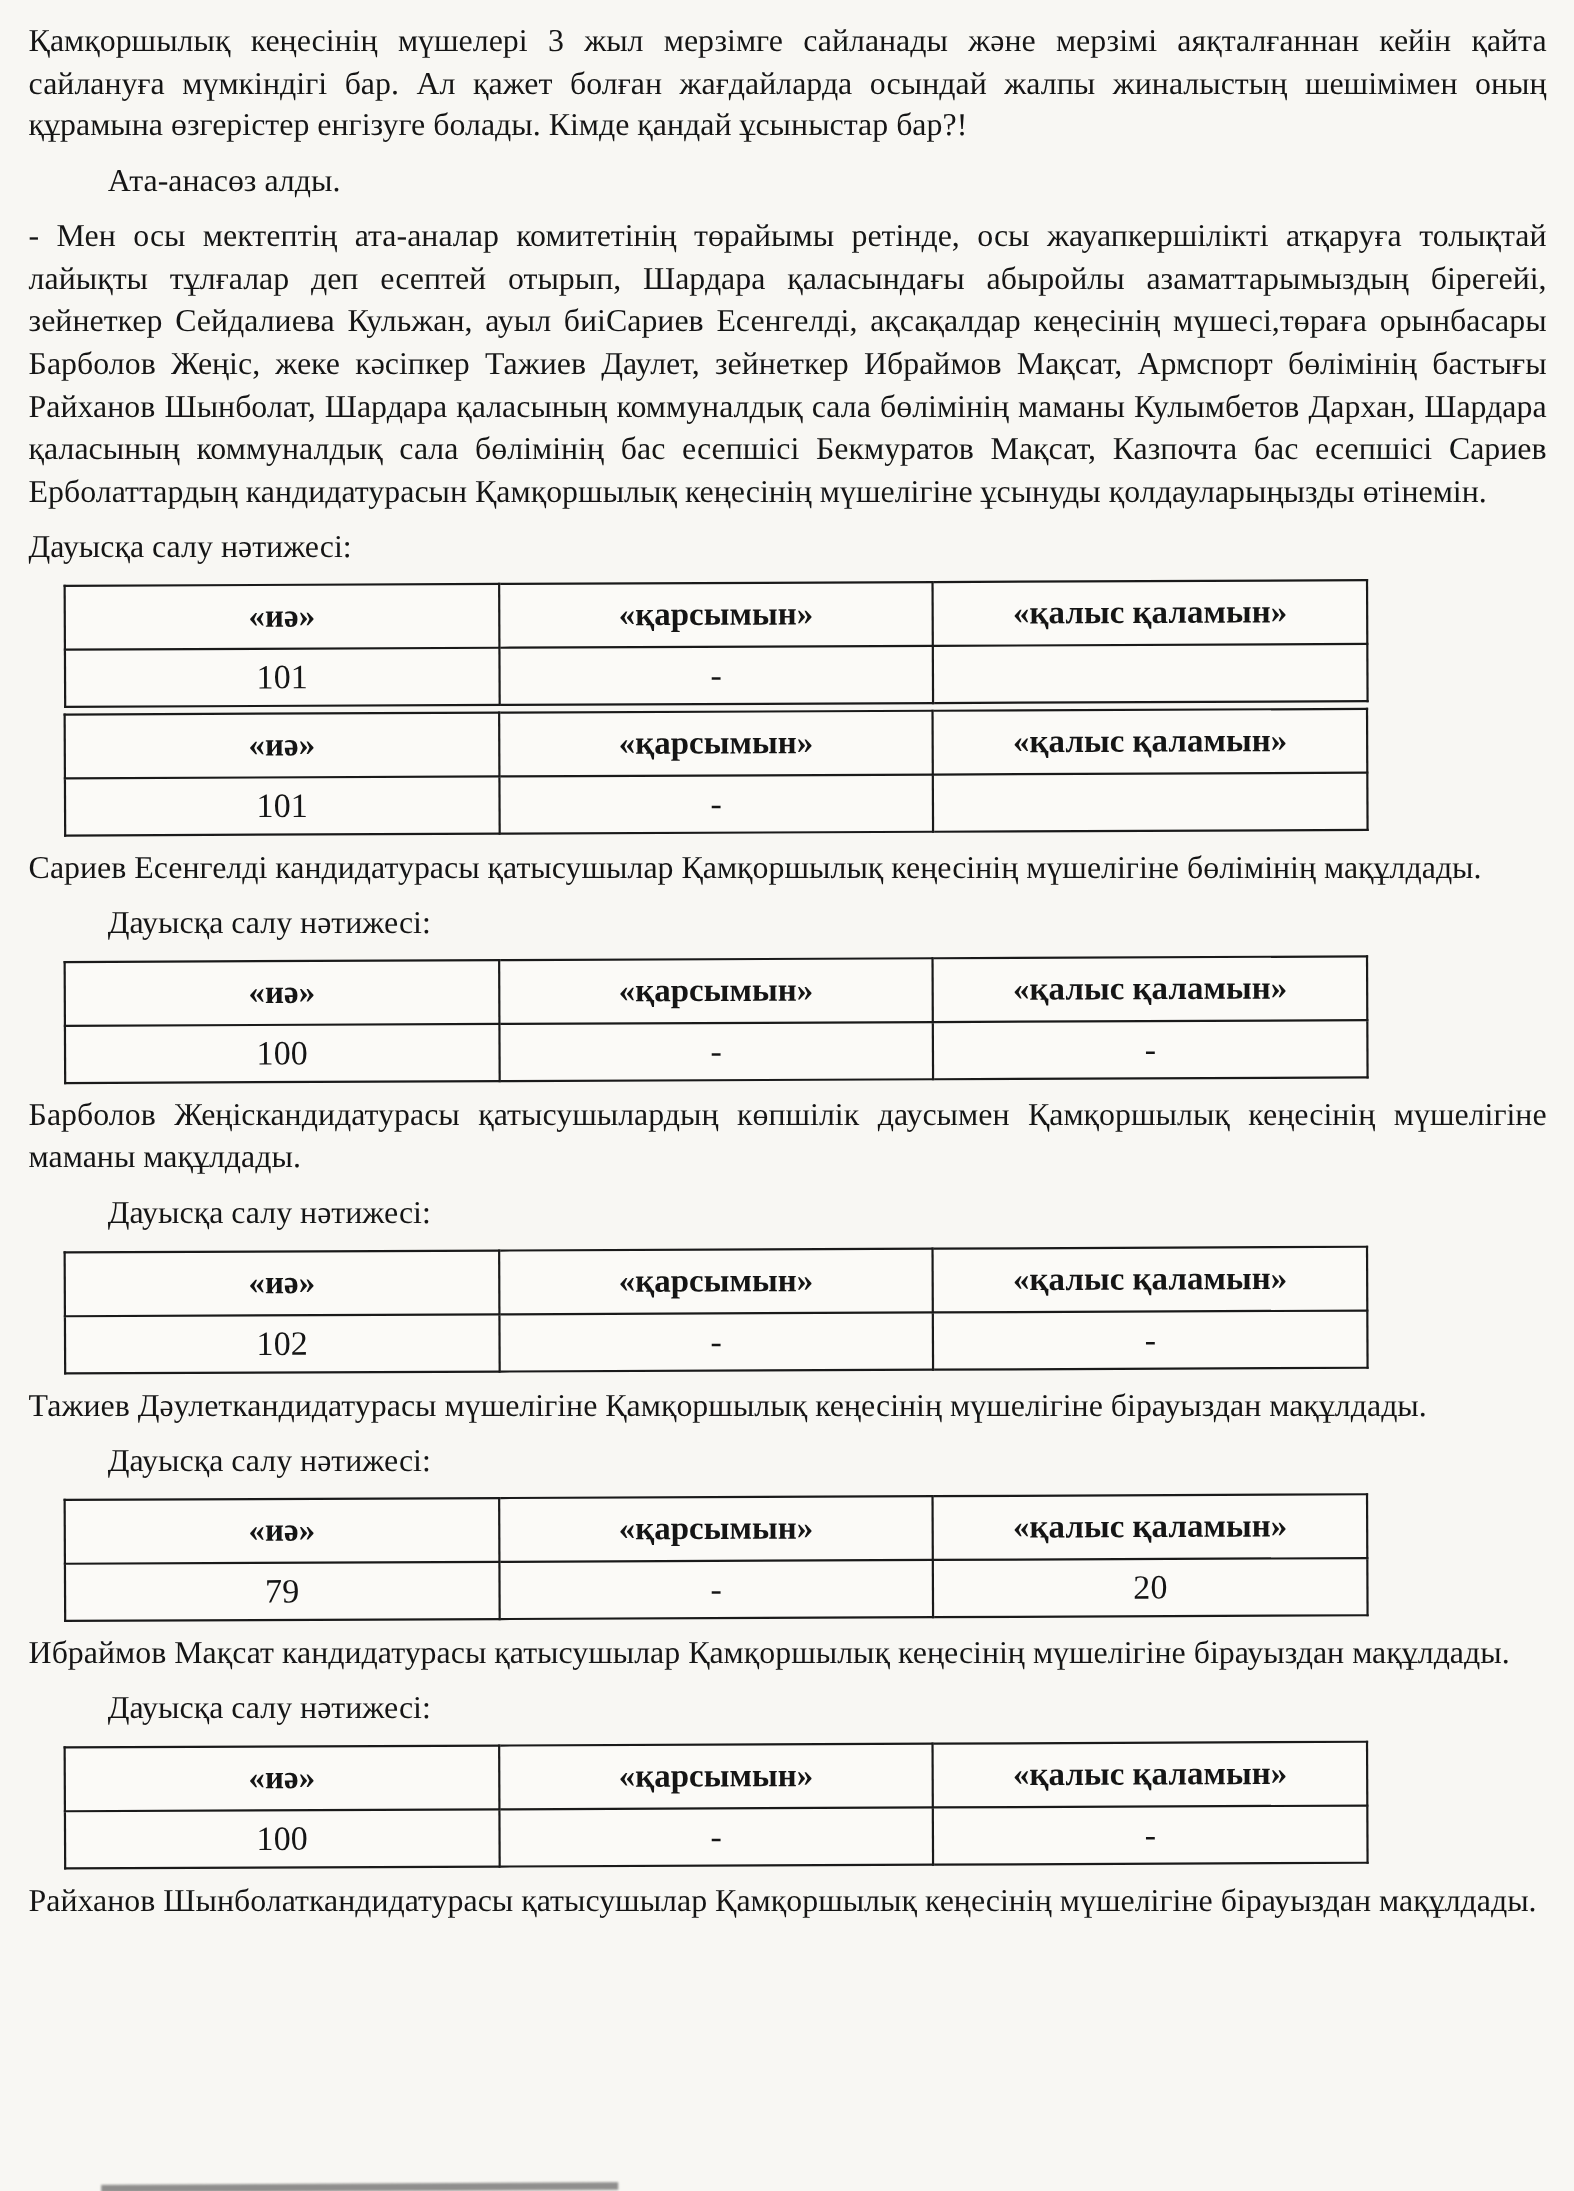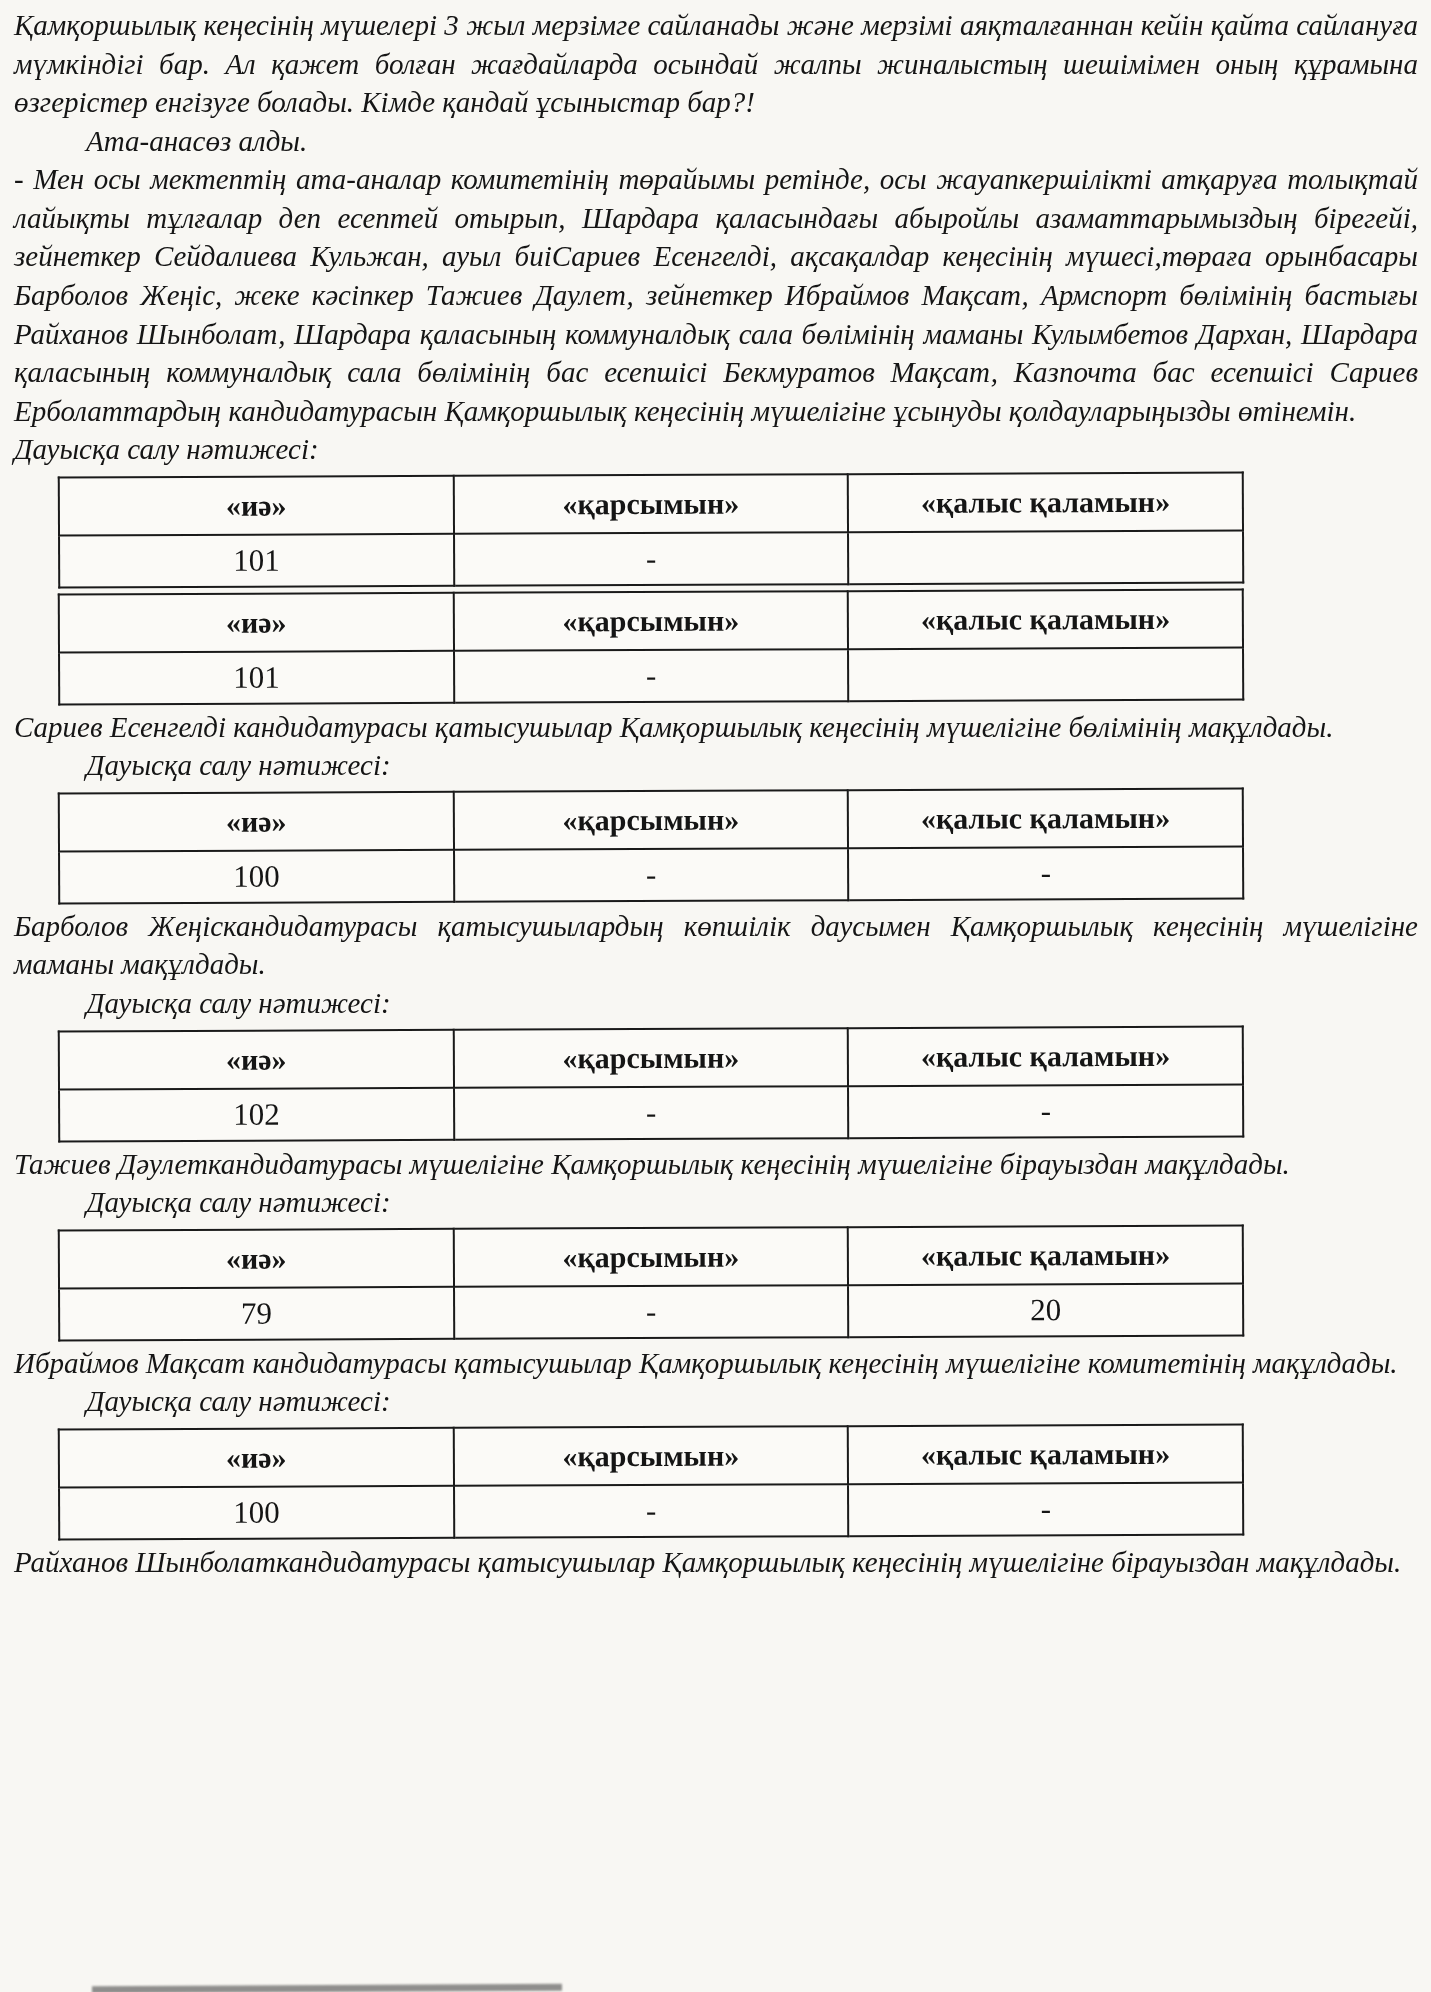--- a/index.html
+++ b/index.html
@@ -14,24 +14,23 @@
     box-sizing: border-box;
     padding: 6px 13px 0 14px;
     background: #f8f7f3;
     color: #151515;
     font-family: "Liberation Serif", "DejaVu Serif", serif;
     font-size: 29px;
     line-height: 1.33;
     overflow: hidden;
   }
   .para {
-    margin: 0;
+    margin: 12px;
     text-align: justify;
     text-align-last: left;
-    font-style: italic;
   }
   .indent {
     text-indent: 72px;
   }
   .vote-label {
     text-align: center;
   }
   table.vote-table {
     border-collapse: collapse;
     margin: 5px 0 5px 44px;
@@ -173,21 +172,21 @@
     </thead>
     <tbody>
       <tr>
         <td>79</td>
         <td>-</td>
         <td>20</td>
       </tr>
     </tbody>
   </table>
 
-  <p class="para">Ибраймов Мақсат кандидатурасы қатысушылар Қамқоршылық кеңесінің мүшелігіне комитетінің мақұлдады.</p>
+  <p class="para">Ибраймов Мақсат кандидатурасы қатысушылар Қамқоршылық кеңесінің мүшелігіне бірауыздан мақұлдады.</p>
 
   <p class="para vote-label indent">Дауысқа салу нәтижесі:</p>
 
   <table class="vote-table">
     <thead>
       <tr>
         <th>«иә»</th>
         <th>«қарсымын»</th>
         <th>«қалыс қаламын»</th>
       </tr>

